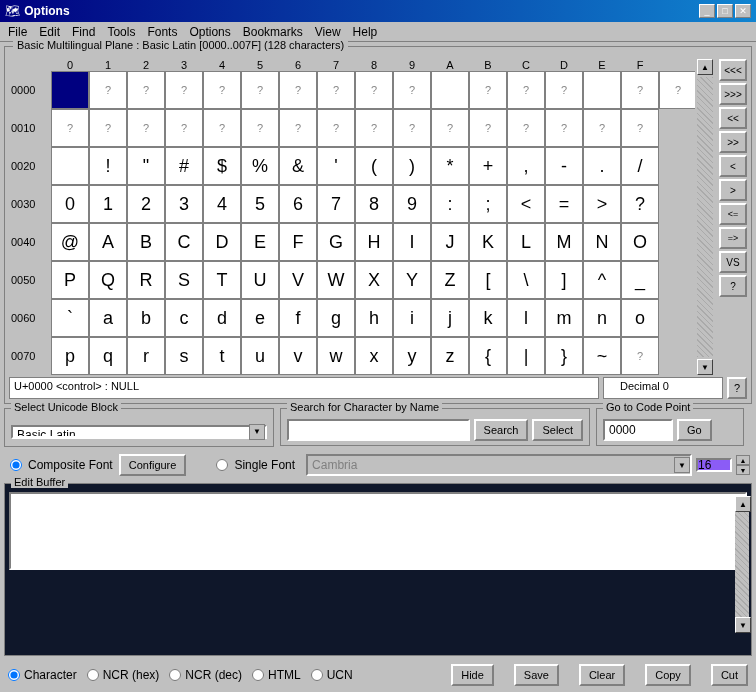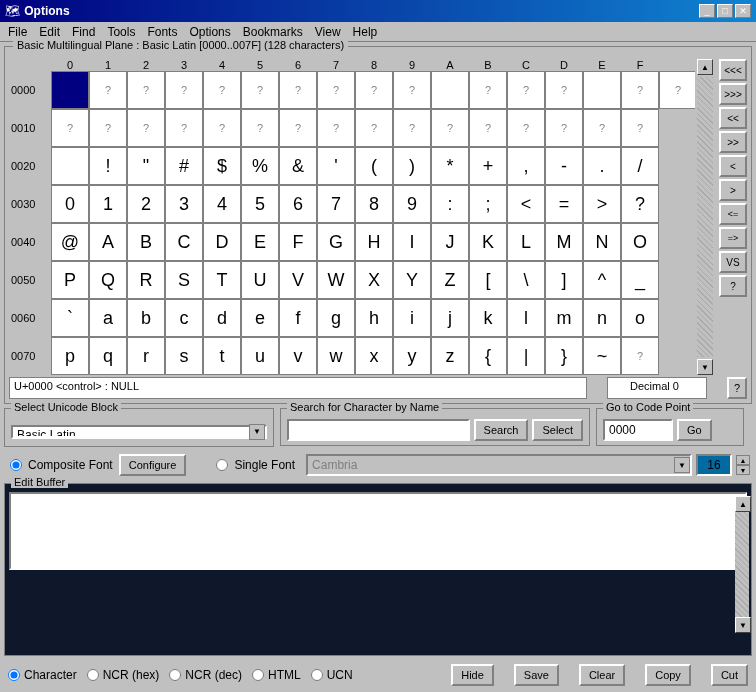--- a/index.html
+++ b/index.html
@@ -132,35 +132,35 @@
       height: 22px;
       background: #c0c0c0;
       border: 2px solid;
       border-color: #fff #808080 #808080 #fff;
       font-size: 10px;
       cursor: pointer;
       display: flex; align-items: center; justify-content: center;
     }
     .status-bar {
       display: flex;
-      gap: 20px;
+      gap: 4px;
       margin-top: 2px;
     }
     .status-left {
       flex: 1;
       border: 1px solid #808080;
       background: white;
       padding: 2px 4px;
       font-size: 11px;
     }
     .status-right {
-      width: 100px;
+      width: 120px;
       border: 1px solid #808080;
       background: white;
-      padding: 2px 22px;
+      padding: 2px 16px;
       font-size: 11px;
     }
     .status-help {
       width: 20px;
       height: 22px;
       border: 2px solid;
       border-color: #fff #808080 #808080 #fff;
       background: #c0c0c0;
       display: flex; align-items: center; justify-content: center;
       cursor: pointer;
@@ -255,26 +255,26 @@
       background: white;
       border: 2px solid;
       border-color: #808080 #fff #fff #808080;
       font-size: 12px;
       padding: 1px 4px;
     }
     .radio-group { display: flex; align-items: center; gap: 4px; }
     .radio-label { font-size: 12px; }
     .size-input {
       width: 36px;
-      height: 22px;
-      background: #0369a1;
+      height: 14px;
+      background: #8b5cf6;
       border: 2px solid;
       border-color: #808080 #fff #fff #808080;
       font-size: 12px;
-      text-align: center;
+      text-align: left;
     }
     .size-spinner {
       display: flex;
       flex-direction: column;
     }
     .spin-btn {
       width: 14px;
       height: 10px;
       background: #c0c0c0;
       border: 1px solid #808080;

